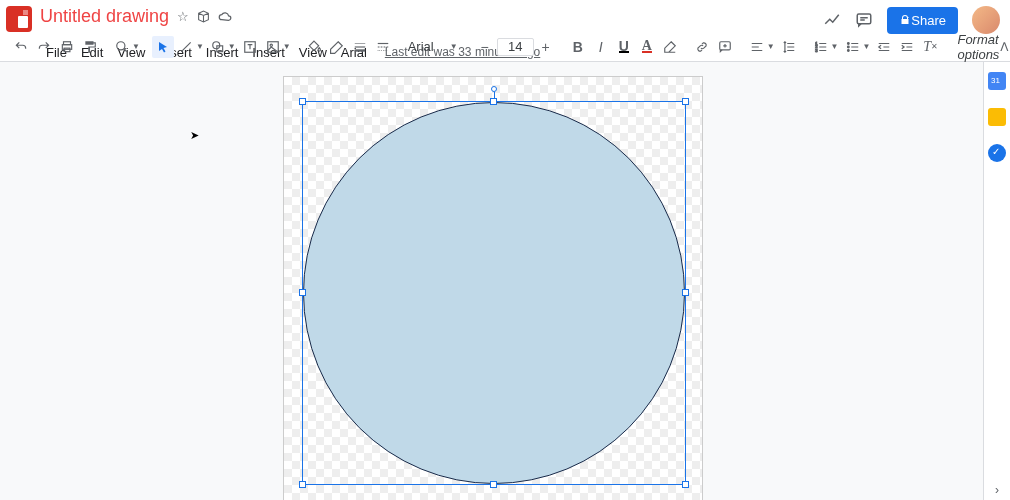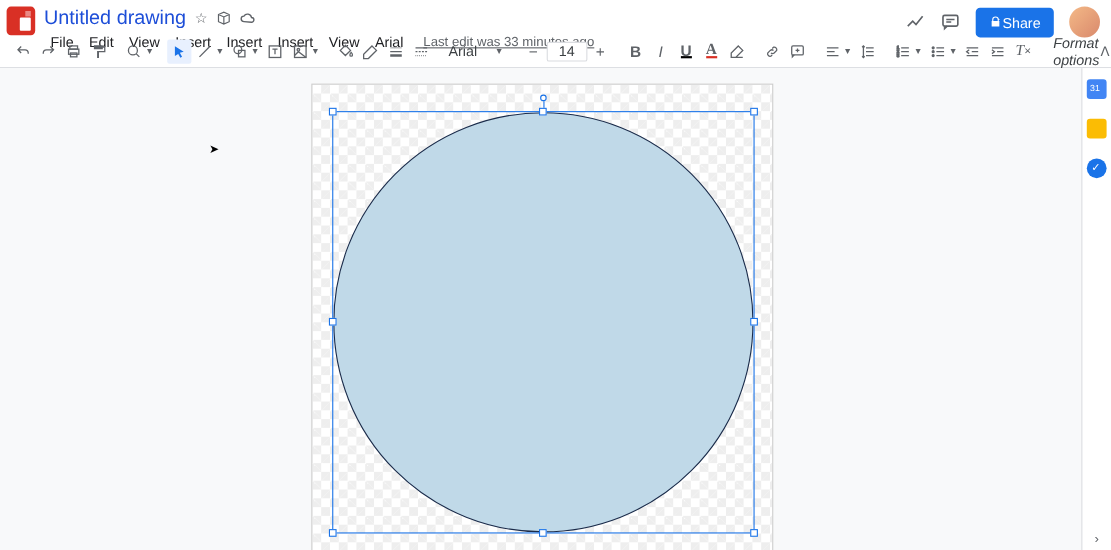--- a/index.html
+++ b/index.html
@@ -4,23 +4,23 @@
 <style>
 * { margin: 0; padding: 0; box-sizing: border-box; font-family: Arial, sans-serif; }
 body { background: #fff; width: 1010px; height: 500px; overflow: hidden; position: relative; }
 
 .header { display: flex; align-items: flex-start; padding: 6px 10px 0 6px; height: 32px; }
 .logo { width: 26px; height: 26px; background: #d93025; border-radius: 4px; display: flex; align-items: center; justify-content: center; margin-right: 8px; position: relative; }
 .logo-inner { position:absolute; width: 10px; height: 12px; background: #fff; border-radius: 1px; bottom:4px; right:4px;}
 .logo-fold { position:absolute; width:5px; height:5px; background: #ea8a85; top:4px; right:4px; }
 .title-area { flex: 1; }
 .title-row { display: flex; align-items: center; gap: 8px; }
-.doc-title { font-size: 18px; color: #1d4ed8; font-weight: 400; }
+.doc-title { font-size: 18px; color: #ef4444; font-weight: 400; }
 .title-icon { color: #5f6368; font-size: 13px; cursor: pointer; }
-.menubar { display: flex; gap: 2px; margin-top: 2px; }
+.menubar { display: flex; gap: 2px; margin-top: 16px; }
 .menu-item { font-size: 13px; color: #202124; padding: 2px 6px; cursor: pointer; border-radius: 3px; }
 .last-edit { font-size: 12px; color: #5f6368; text-decoration: underline; margin-left: 10px; padding-top: 2px; }
 .header-right { display: flex; align-items: center; gap: 14px; margin-left: auto; }
 .hr-icon { color: #5f6368; cursor: pointer; display:flex; align-items:center;}
 .share-btn { background: #1a73e8; color: #fff; border: none; border-radius: 4px; padding: 6px 12px; font-size: 13px; display: flex; align-items: center; gap: 0; cursor: pointer; font-weight:500;}
 .avatar { width: 28px; height: 28px; border-radius: 50%; background: linear-gradient(135deg, #f4b987, #d9896c); }
 
 .toolbar { display: flex; align-items: center; padding: 4px 10px; border-bottom: 1px solid #dadce0; height: 30px; gap:1px;}
 .tb-btn { min-width: 22px; height: 22px; display: flex; align-items: center; justify-content: center; color: #5f6368; cursor: pointer; border-radius: 2px; font-size: 14px; padding: 0 2px;}
 .tb-btn.active { background: #e8f0fe; color: #1a73e8; }

